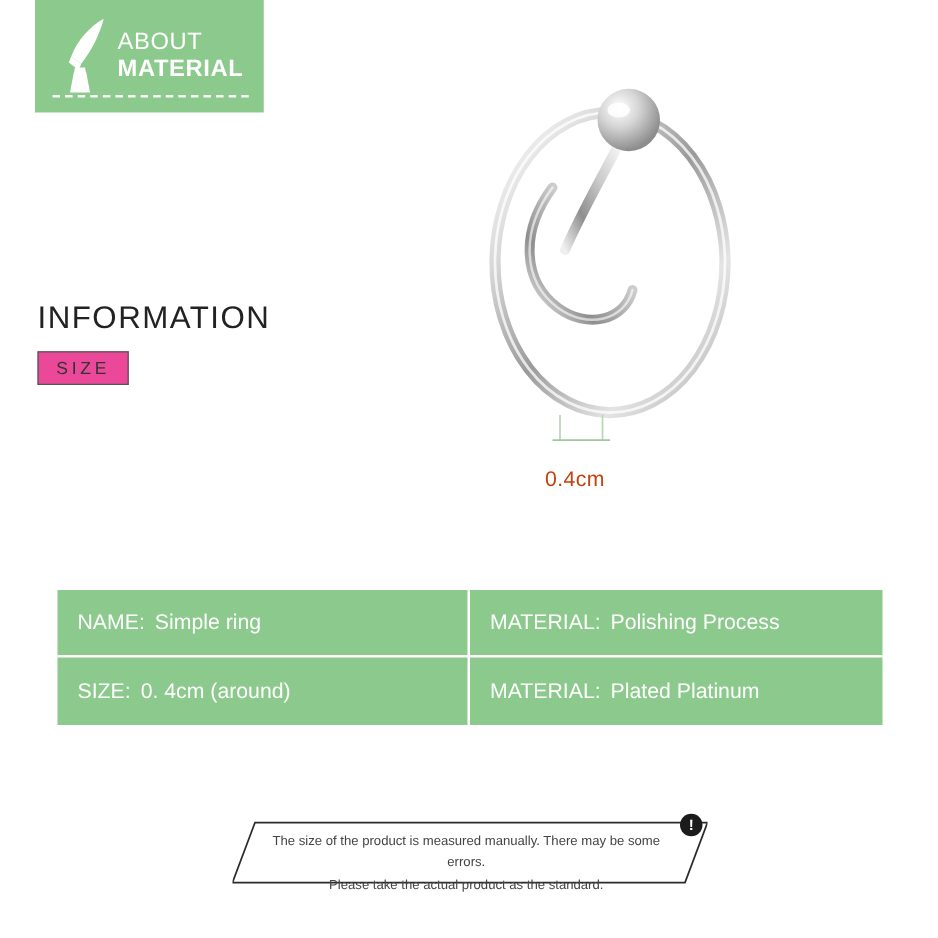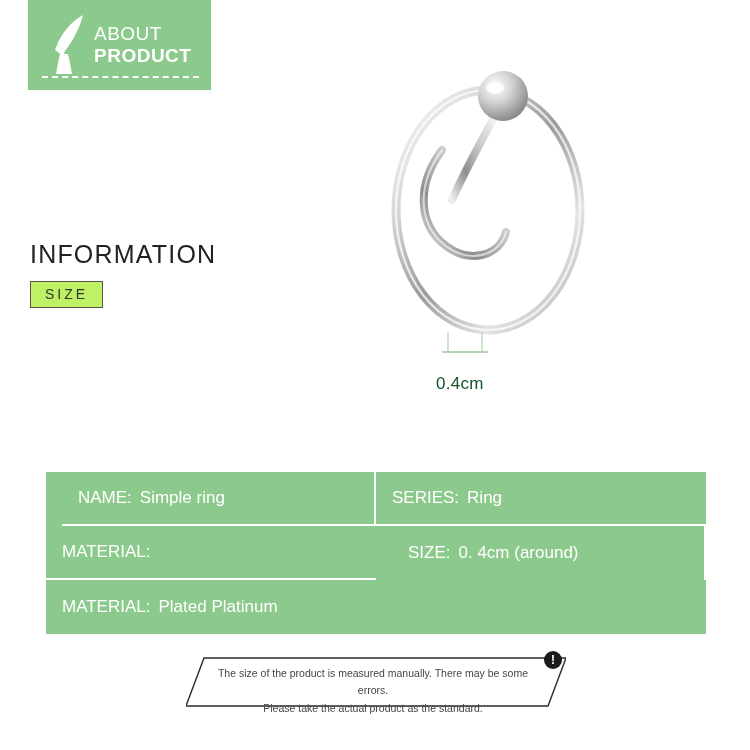--- a/index.html
+++ b/index.html
@@ -73,21 +73,21 @@
     width: 330px;
     height: 330px;
   }
   .photo-area svg { display: block; }
 
   .size-caption {
     position: absolute;
     left: 436px;
     top: 374px;
     font-size: 17px;
-    color: #14532d;
+    color: #c2410c;
     letter-spacing: .3px;
   }
 
   
   .information-title {
     position: absolute;
     left: 30px;
     top: 240px;
     font-size: 25px;
     letter-spacing: 1.2px;
@@ -97,21 +97,21 @@
   }
   .size-chip {
     position: absolute;
     left: 30px;
     top: 281px;
     border: 1px solid #555;
     padding: 4px 14px 5px 14px;
     font-size: 14px;
     letter-spacing: 3px;
     color: #333;
-    background: #bef264;
+    background: #ec4899;
   }
 
   
   .spec-table {
     position: absolute;
     left: 46px;
     top: 472px;
     width: 660px;
     display: grid;
     grid-template-columns: 1fr 1fr;
@@ -121,21 +121,21 @@
   .spec-cell {
     height: 54px;
     display: flex;
     align-items: center;
     padding-left: 16px;
     font-size: 17px;
     box-sizing: border-box;
     position: relative;
   }
   .spec-cell .k { margin-right: 8px; }
-  .spec-cell.col-left { border-right: 2px solid #ffffff; margin-left: 16px; }
+  .spec-cell.col-left { border-right: 2px solid #ffffff; }
   .spec-row-sep { border-bottom: 2px solid #ffffff; }
 
   
   .footnote {
     position: absolute;
     left: 186px;
     top: 654px;
     width: 380px;
     height: 56px;
   }
@@ -177,21 +177,21 @@
   <div class="quill-wrap">
     <svg width="46" height="66" viewBox="0 0 46 66">
       <path d="M41 3 C30 9, 20 20, 15 33 L23 39 C31 29, 38 15, 41 3 Z" fill="#ffffff"></path>
       <path d="M15 33 L23 39 L21 44 L13 38 Z" fill="#ffffff"></path>
       <path d="M17 46 L27 46 L30 62 L14 62 Z" fill="#ffffff"></path>
       <path d="M18 42 L26 42 L27 47 L17 47 Z" fill="#ffffff"></path>
     </svg>
   </div>
   <div class="badge-text">
     <span class="badge-about">ABOUT</span>
-    <span class="badge-product">PRODUCT</span>
+    <span class="badge-product">MATERIAL</span>
   </div>
   <div class="badge-dashes"></div>
 </div>
 
 <div class="photo-area">
   <svg width="330" height="330" viewBox="0 0 330 330">
     <defs>
       <linearGradient id="bandGrad" x1="0" y1="0" x2="1" y2="1">
         <stop offset="0%" stop-color="#ffffff"></stop>
         <stop offset="25%" stop-color="#d8d8d8"></stop>
@@ -235,27 +235,24 @@
 
 <div class="information-title">INFORMATION</div>
 <div class="size-chip">SIZE</div>
 
 <div class="spec-table">
 
   <div class="spec-cell col-left spec-row-sep">
     <span class="k">NAME:</span>
     <span class="v">Simple ring</span>
   </div>
-  <div class="spec-cell spec-row-sep">
-    <span class="k">SERIES:</span>
-    <span class="v">Ring</span>
-  </div>
 
   <div class="spec-cell spec-row-sep">
     <span class="k">MATERIAL:</span>
+    <span class="v">Polishing Process</span>
   </div>
 
   <div class="spec-cell col-left">
     <span class="k">SIZE:</span>
     <span class="v">0. 4cm (around)</span>
   </div>
   <div class="spec-cell">
     <span class="k">MATERIAL:</span>
     <span class="v">Plated  Platinum</span>
   </div>

